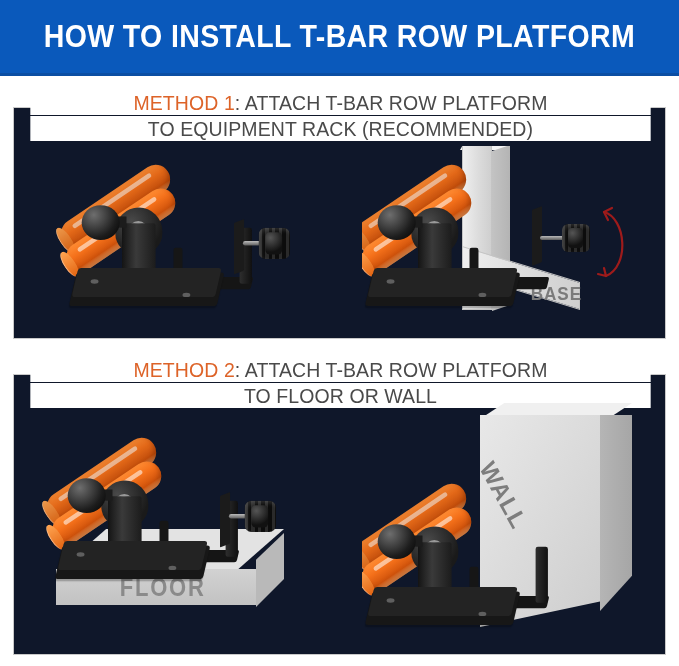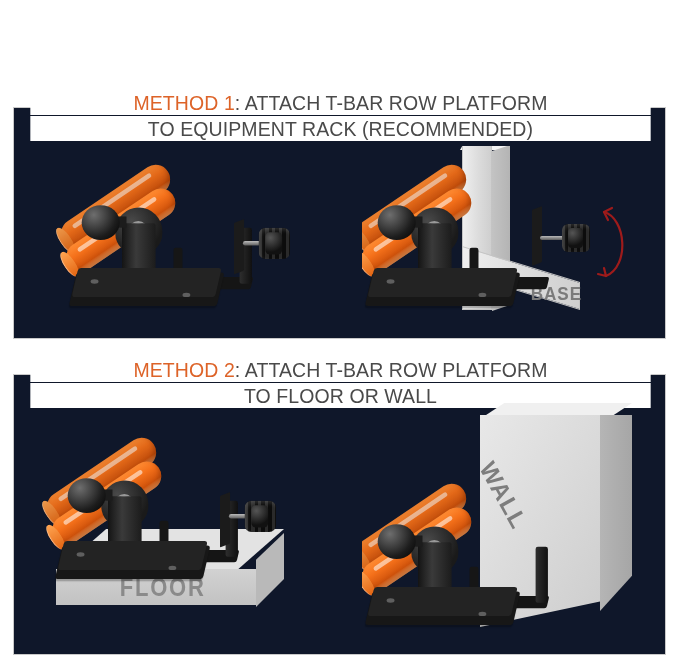--- a/index.html
+++ b/index.html
@@ -275,20 +275,23 @@
     font-size: 24px; font-weight: 700;
     color: #7d7d7d;
     letter-spacing: 1px;
   }
 </style>
 </head>
 <body>
 
 <div class="page">
 
+  <div class="banner">
+    <div class="banner-title">HOW TO INSTALL T-BAR ROW PLATFORM</div>
+  </div>
 
   <div class="panel" id="panel-1">
 
     <div class="panel-title" id="title-1">
       <span class="title-line">
         <span class="method-label">METHOD 1</span><span>: ATTACH T-BAR ROW PLATFORM</span>
       </span>
       <span class="title-line second">TO EQUIPMENT RACK (RECOMMENDED)</span>
     </div>
 

